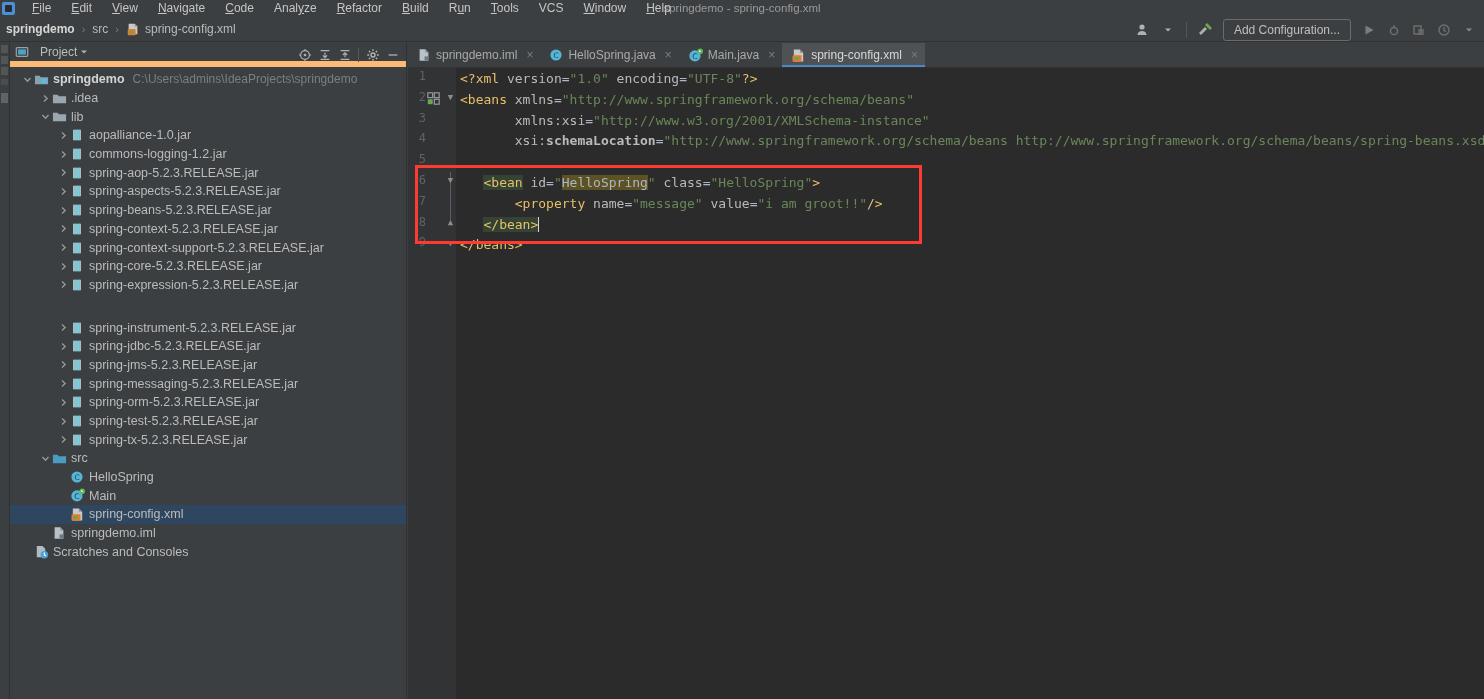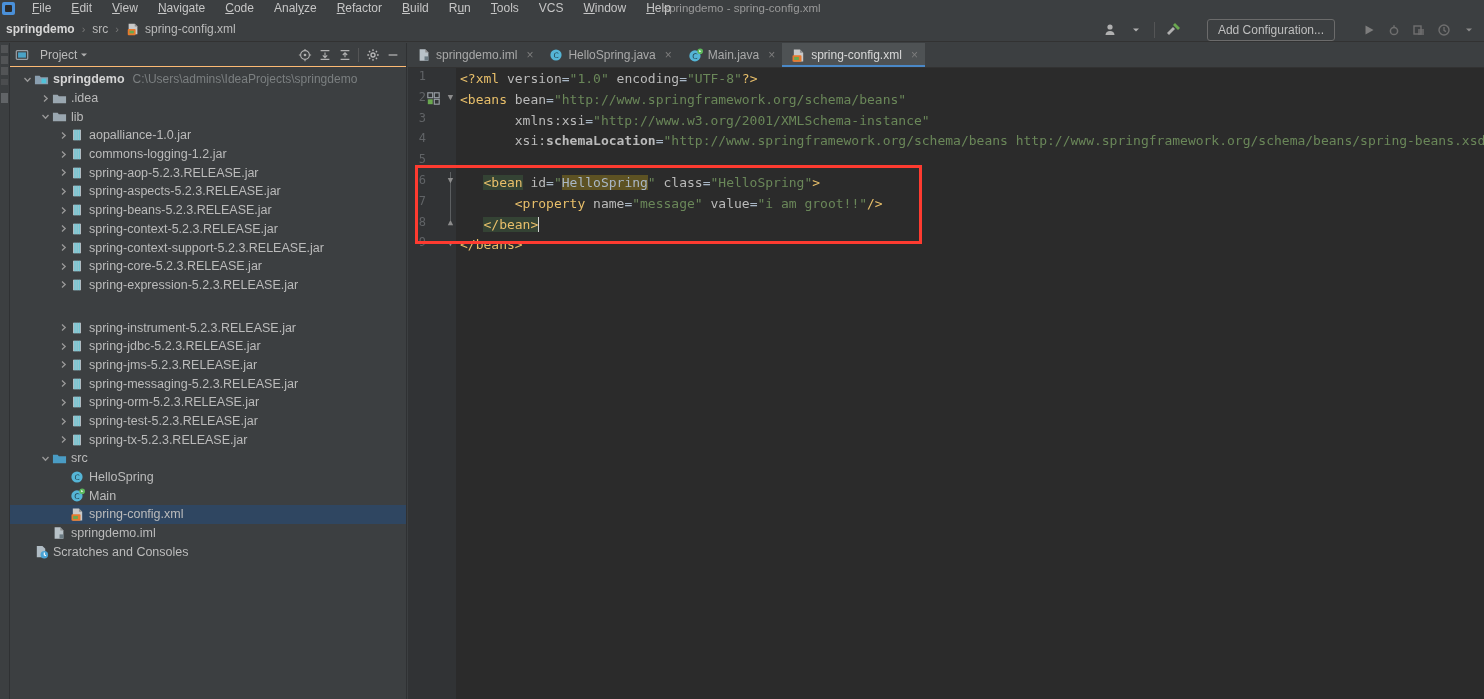--- a/index.html
+++ b/index.html
@@ -71,42 +71,42 @@
     display: flex; align-items: center; justify-content: center;
     width: 22px; height: 22px; cursor: default;
   }
   .tb-sep {
     width: 1px; height: 16px; background: #545556; margin: 0 4px;
   }
   .config-btn {
     height: 22px; min-width: 128px; border: 1px solid #6b6b6b;
     border-radius: 3px; background: #3c3f41; color: #bfbfbf;
     font-size: 12px; display: flex; align-items: center;
-    justify-content: center; padding: 0 10px; margin: 0 20px;
+    justify-content: center; padding: 0 10px; margin: 0 4px;
     cursor: default; white-space: nowrap;
   }
 
   
   .leftstrip {
     position: absolute; left: 0; top: 43px; width: 10px; height: 656px;
     background: #3c3f41; border-right: 1px solid #2f3133;
   }
   .strip-mark {
     position: absolute; left: 1px; width: 7px; height: 8px;
     background: #5a5c5e; opacity: .75;
   }
 
   
   .project-panel {
     position: absolute; left: 10px; top: 43px; width: 397px; height: 656px;
     background: #3c3f41; border-right: 1px solid #2f3133;
   }
   .panel-header {
     position: relative; height: 24px; display: flex; align-items: center;
-    padding: 0 4px; border-bottom: 1px solid #fdba74;
+    padding: 0 4px; border-bottom: 6px solid #fdba74;
   }
   .panel-title {
     font-size: 12px; color: #bbbbbb; margin-left: 6px; white-space: nowrap;
   }
   .panel-header-icons {
     position: absolute; right: 4px; top: 0; height: 24px;
     display: flex; align-items: center; gap: 1px;
   }
   .ph-icon {
     width: 19px; height: 19px; display: flex;
@@ -797,21 +797,21 @@
           <div class="gline" style="top: 42.6px;">3</div>
           <div class="gline" style="top: 63.4px;">4</div>
           <div class="gline" style="top: 84.2px;">5</div>
           <div class="gline" style="top: 105px;">6</div>
           <div class="gline" style="top: 125.8px;">7</div>
           <div class="gline" style="top: 146.6px;">8</div>
           <div class="gline" style="top: 167.4px;">9</div>
         </div>
       <div class="code" id="code">
           <div class="cline"><span class="tag">&lt;?xml </span><span class="attr">version</span><span class="punct">=</span><span class="str">"1.0"</span><span class="attr"> encoding</span><span class="punct">=</span><span class="str">"UTF-8"</span><span class="tag">?&gt;</span></div>
-          <div class="cline"><span class="tag">&lt;beans </span><span class="attr">bean</span><span class="punct">=</span><span class="str">"http://www.springframework.org/schema/beans"</span></div>
+          <div class="cline"><span class="tag">&lt;beans </span><span class="attr">xmlns</span><span class="punct">=</span><span class="str">"http://www.springframework.org/schema/beans"</span></div>
           <div class="cline"><span class="attr">       xmlns:xsi</span><span class="punct">=</span><span class="str">"http://www.w3.org/2001/XMLSchema-instance"</span></div>
           <div class="cline"><span class="attr">       xsi:</span><span class="attr" style="font-weight: bold;">schemaLocation</span><span class="punct">=</span><span class="str">"http://www.springframework.org/schema/beans http://www.springframework.org/schema/beans/spring-beans.xsd"</span></div>
           <div class="cline">&nbsp;</div>
           <div class="cline"><span class="punct">   </span><span class="hl-tag">&lt;bean</span><span class="attr"> id</span><span class="punct">=</span><span class="str">"</span><span class="hl-val">HelloSpring</span><span class="str">"</span><span class="attr"> class</span><span class="punct">=</span><span class="str">"HelloSpring"</span><span class="tag">&gt;</span></div>
           <div class="cline"><span class="punct">       </span><span class="tag">&lt;property </span><span class="attr">name</span><span class="punct">=</span><span class="str">"message"</span><span class="attr"> value</span><span class="punct">=</span><span class="str">"i am groot!!"</span><span class="tag">/&gt;</span></div>
           <div class="cline"><span class="punct">   </span><span class="hl-tag">&lt;/bean&gt;</span><span class="caret-blk"></span></div>
           <div class="cline"><span class="tag">&lt;/beans&gt;</span></div>
         </div>
       <div class="redbox" id="redbox" style="left: 7px; top: 97.2px; width: 507px; height: 79px; border-color: rgb(254, 59, 48);"></div>
     </div>

